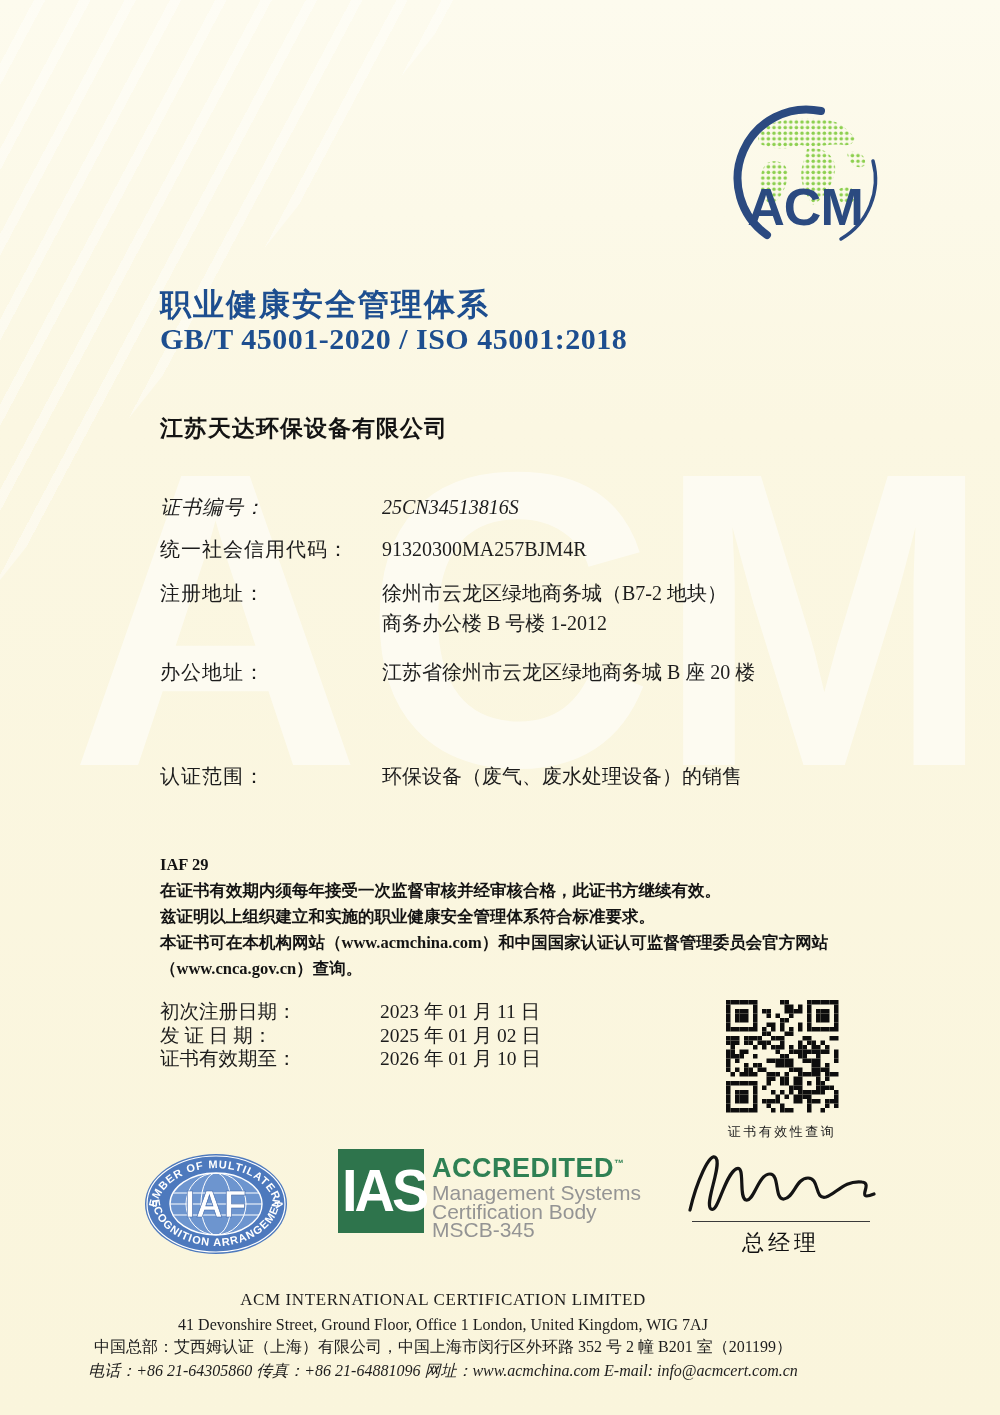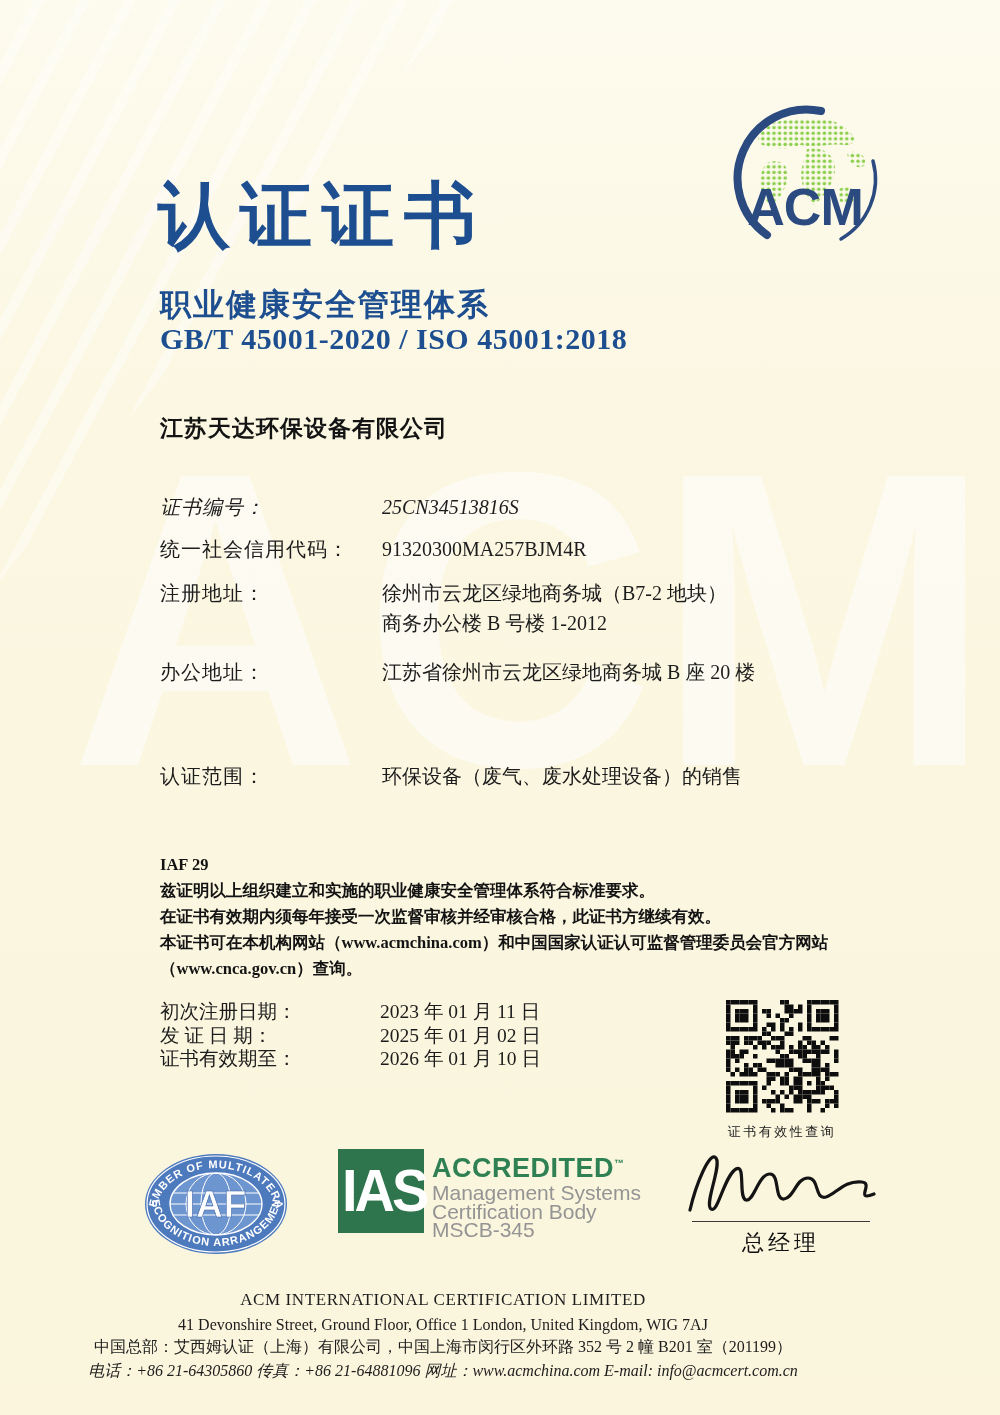--- a/index.html
+++ b/index.html
@@ -85,21 +85,20 @@
       <path d="M80,46 C96,42 110,54 108,68 C106,82 96,96 86,102 C78,92 72,78 75,64 Z" fill="url(#gdots)"></path>
       <path d="M40,60 C54,54 64,64 60,78 C56,92 48,104 40,100 C32,90 30,70 40,60 Z" fill="url(#gdots)"></path>
       <path d="M112,86 C122,80 132,88 127,97 C120,106 108,100 112,86 Z" fill="url(#gdots)"></path>
       <path d="M120,50 C130,46 140,52 138,62 C132,68 122,62 120,50 Z" fill="url(#gdots)"></path>
     </g>
     <path d="M94,8 A69,69 0 0 0 40,132" fill="none" stroke="#2b4a80" stroke-width="8" stroke-linecap="round"></path>
     <path d="M146,58 A69,69 0 0 1 114,136" fill="none" stroke="#2b4a80" stroke-width="3.5" stroke-linecap="round"></path>
     <text x="78" y="122" text-anchor="middle" font-size="52" font-weight="bold" fill="#2b4a80" letter-spacing="-1">ACM</text>
   </svg>
 
-  <h1 class="abs z title">认证证书</h1>
   <div class="abs z subtitle1">职业健康安全管理体系</div>
   <div class="abs z subtitle2">GB/T 45001-2020 / ISO 45001:2018</div>
 
   <div class="abs z company">江苏天达环保设备有限公司</div>
 
   <div class="abs z fields">
     <div class="frow r1">
       <span class="lbl">证书编号：</span><span>25CN34513816S</span>
     </div>
     <div class="frow r2">
@@ -114,22 +113,22 @@
     <div class="frow r5">
       <span class="lbl">办公地址：</span><span>江苏省徐州市云龙区绿地商务城 B 座 20 楼</span>
     </div>
     <div class="frow r6">
       <span class="lbl">认证范围：</span><span>环保设备（废气、废水处理设备）的销售</span>
     </div>
   </div>
 
   <div class="abs z iaf-statement">
     <div>IAF 29</div>
+    <div>在证书有效期内须每年接受一次监督审核并经审核合格，此证书方继续有效。</div>
     <div>兹证明以上组织建立和实施的职业健康安全管理体系符合标准要求。</div>
-    <div>在证书有效期内须每年接受一次监督审核并经审核合格，此证书方继续有效。</div>
     <div>本证书可在本机构网站（www.acmchina.com）和中国国家认证认可监督管理委员会官方网站</div>
     <div>（www.cnca.gov.cn）查询。</div>
   </div>
 
   <div class="abs z dates">
     <div class="drow">
       <span class="lbl">初次注册日期：</span><span>2023 年 01 月 11 日</span>
     </div>
     <div class="drow">
       <span class="lbl">发 证 日 期：</span><span>2025 年 01 月 02 日</span>

